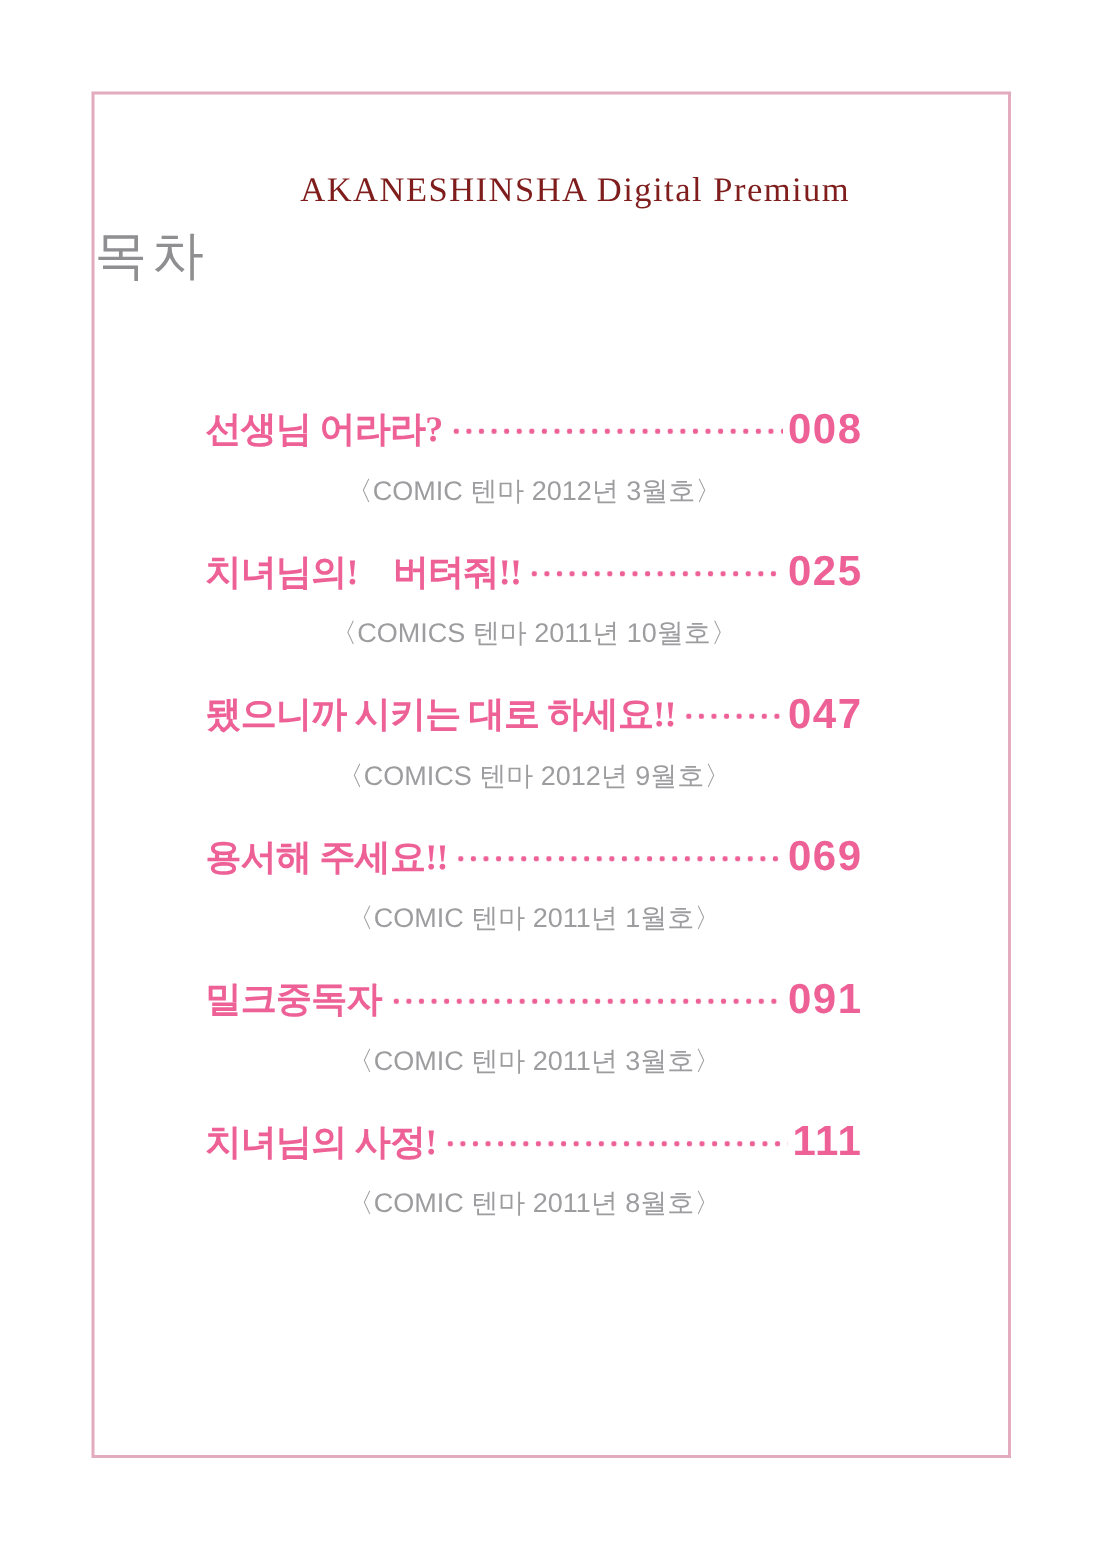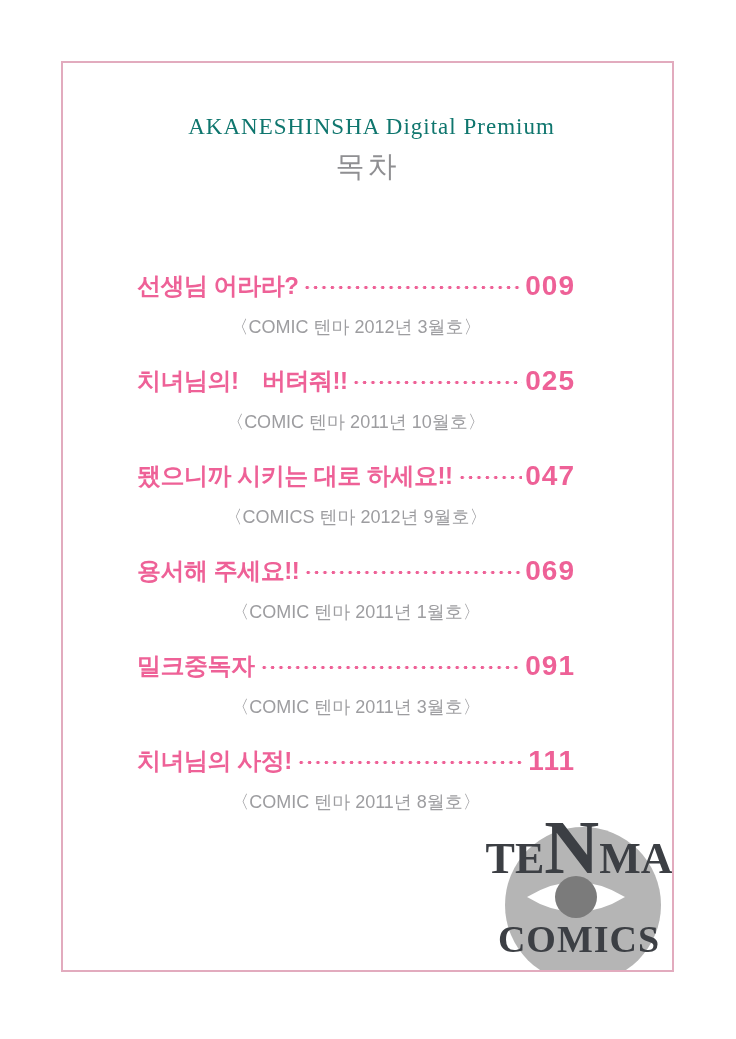--- a/index.html
+++ b/index.html
@@ -14,33 +14,32 @@
     position: absolute;
     left: 61px; top: 61px;
     width: 613px; height: 911px;
     border: 2px solid #e2abbe;
     box-sizing: border-box;
     overflow: hidden;
     background: #ffffff;
   }
   .publisher-line {
     position: absolute;
-    top: 51px; left: 4px; width: 100%;
+    top: 51px; left: 16px; width: 100%;
     text-align: center;
     font-family: "Liberation Serif", serif;
     font-size: 23px;
-    color: #0f766e;
+    color: #7f1d1d;
     letter-spacing: 1px;
   }
   .toc-title {
     position: absolute;
     top: 84px; left: 0; width: 100%;
-    text-align: center;
     font-family: "Liberation Serif", serif;
-    font-size: 29px;
+    font-size: 35px;
     color: #8f8f92;
     letter-spacing: 3px;
   }
   .entries {
     position: absolute;
     left: 74px; top: 207px;
     width: 438px;
   }
   .entry { margin-bottom: 26px; }
   .entry-line {
@@ -48,20 +47,21 @@
     align-items: center;
     height: 31px;
   }
   .entry-title {
     color: #ee6197;
     font-weight: bold;
     font-size: 24px;
     white-space: pre;
     letter-spacing: -0.5px;
     flex: 0 0 auto;
+    font-family: Liberation Serif, serif;
   }
   .leader {
     flex: 1 1 auto;
     height: 31px;
     margin: 3px 3px 0 5px;
     background-image: radial-gradient(circle, #ee6197 1.7px, rgba(238,97,151,0) 2px);
     background-size: 8.4px 31px;
     background-repeat: repeat-x;
     background-position: 0 center;
   }
@@ -95,32 +95,32 @@
   <div class="publisher-line">AKANESHINSHA Digital Premium</div>
 
   <div class="toc-title">목차</div>
 
   <div class="entries">
 
     <div class="entry">
       <div class="entry-line">
         <span class="entry-title">선생님 어라라?</span>
         <span class="leader"></span>
-        <span class="entry-page">009</span>
+        <span class="entry-page">008</span>
       </div>
       <div class="entry-source">〈COMIC 텐마 2012년 3월호〉</div>
     </div>
 
     <div class="entry">
       <div class="entry-line">
         <span class="entry-title">치녀님의!　버텨줘!!</span>
         <span class="leader"></span>
         <span class="entry-page">025</span>
       </div>
-      <div class="entry-source">〈COMIC 텐마 2011년 10월호〉</div>
+      <div class="entry-source">〈COMICS 텐마 2011년 10월호〉</div>
     </div>
 
     <div class="entry">
       <div class="entry-line">
         <span class="entry-title">됐으니까 시키는 대로 하세요!!</span>
         <span class="leader"></span>
         <span class="entry-page">047</span>
       </div>
       <div class="entry-source">〈COMICS 텐마 2012년 9월호〉</div>
     </div>
@@ -147,23 +147,14 @@
       <div class="entry-line">
         <span class="entry-title">치녀님의 사정!</span>
         <span class="leader"></span>
         <span class="entry-page">111</span>
       </div>
       <div class="entry-source">〈COMIC 텐마 2011년 8월호〉</div>
     </div>
 
   </div>
 
-  <div class="logo">
-    <svg width="195" height="172" viewBox="0 0 195 172" xmlns="http://www.w3.org/2000/svg">
-      <circle cx="103" cy="91" r="78" fill="#b5b5b5"></circle>
-      <path d="M 47,83 Q 96,53 145,83 Q 96,113 47,83 Z" fill="#ffffff"></path>
-      <circle cx="96" cy="83" r="21" fill="#7b7b7b"></circle>
-      <text x="99" y="59" text-anchor="middle" font-family="Liberation Serif, serif" font-weight="bold" fill="#3c3f44"><tspan font-size="44">TE</tspan><tspan font-size="76">N</tspan><tspan font-size="44">MA</tspan></text>
-      <text x="99" y="138" text-anchor="middle" font-family="Liberation Serif, serif" font-weight="bold" font-size="38" letter-spacing="1" fill="#3c3f44">COMICS</text>
-    </svg>
-  </div>
 
 </div>
 
 </body></html>

